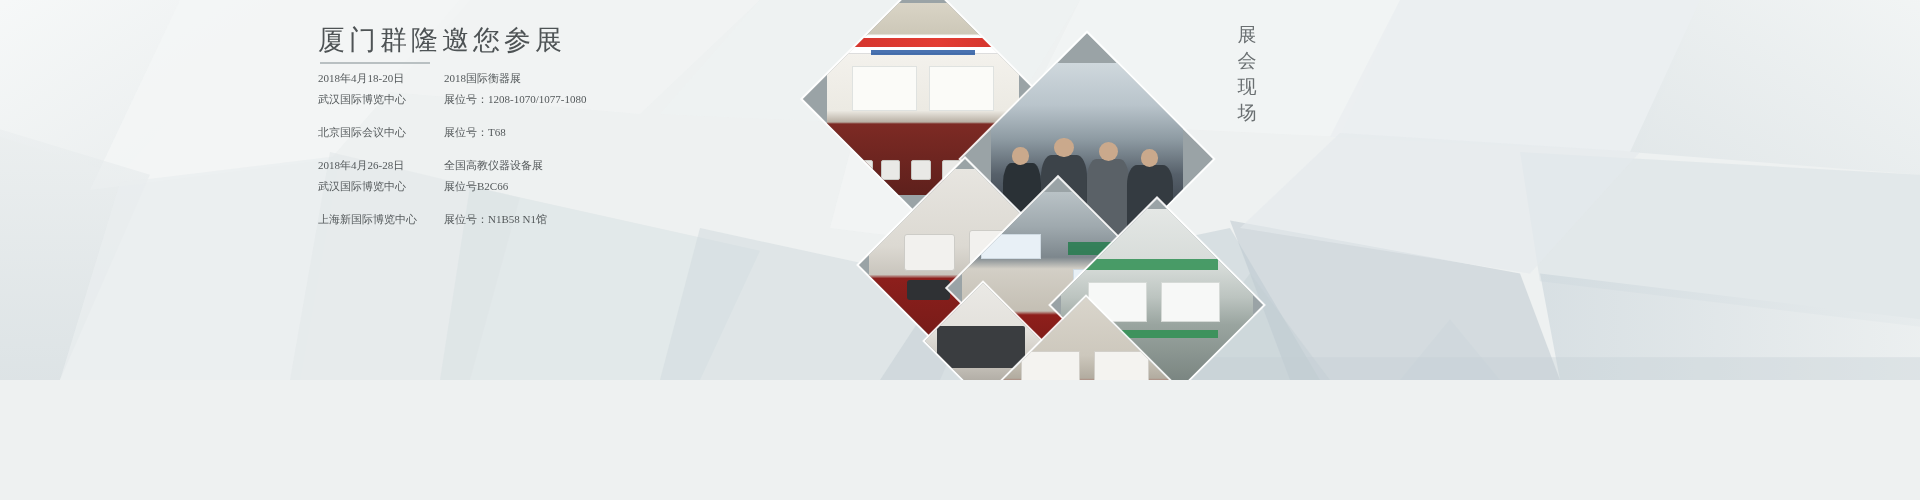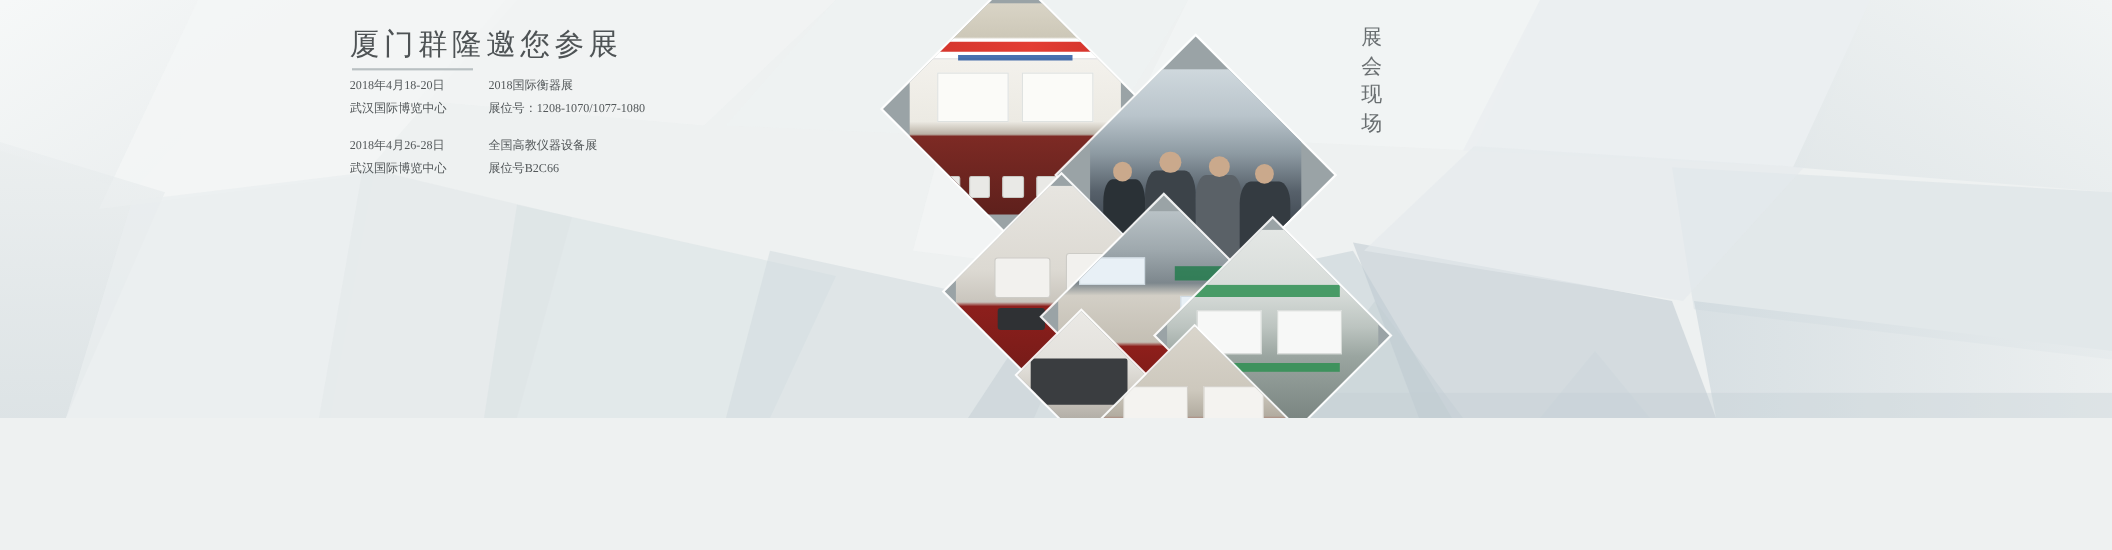--- a/index.html
+++ b/index.html
@@ -160,32 +160,38 @@
       <div class="event">
         <div class="ev-line">
           <span class="col-a">2018年4月18-20日</span><span class="col-b">2018国际衡器展</span>
         </div>
         <div class="ev-line">
           <span class="col-a">武汉国际博览中心</span><span class="col-b">展位号：1208-1070/1077-1080</span>
         </div>
       </div>
 
       <div class="event">
+        <div class="ev-line">
+          <span class="col-a">北京国际会议中心</span><span class="col-b">展位号：T68</span>
+        </div>
       </div>
 
       <div class="event">
         <div class="ev-line">
           <span class="col-a">2018年4月26-28日</span><span class="col-b">全国高教仪器设备展</span>
         </div>
         <div class="ev-line">
           <span class="col-a">武汉国际博览中心</span><span class="col-b">展位号B2C66</span>
         </div>
       </div>
 
       <div class="event">
+        <div class="ev-line">
+          <span class="col-a">上海新国际博览中心</span><span class="col-b">展位号：N1B58 N1馆</span>
+        </div>
       </div>
 
       <div class="event">
       </div>
 
 
     </div>
   </div>
 
   <div class="collage">

